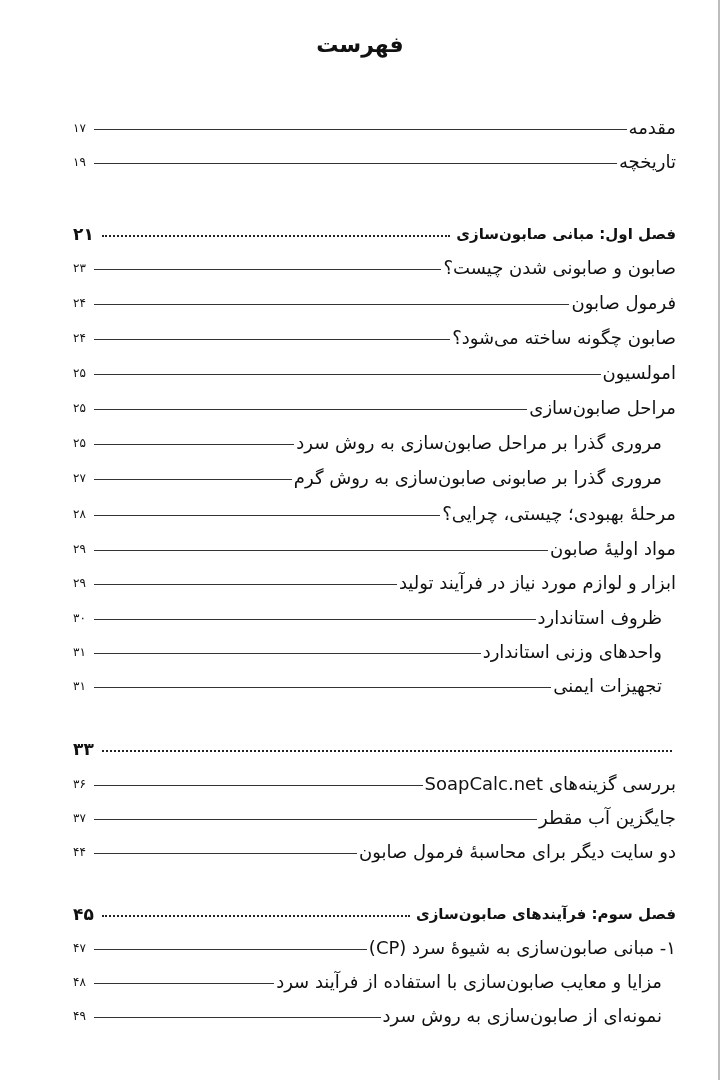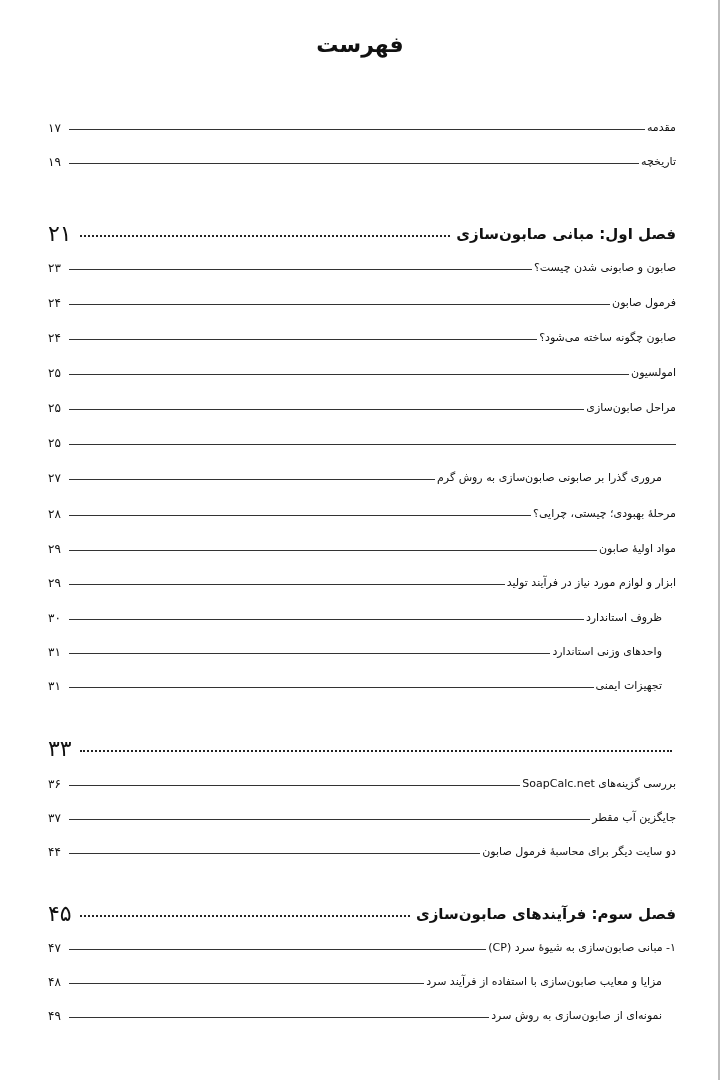--- a/index.html
+++ b/index.html
@@ -41,55 +41,56 @@
       height: 24px;
       display: flex;
       flex-direction: row-reverse;
       align-items: flex-end;
       direction: ltr;
     }
     .toc-row .label {
       direction: rtl;
       unicode-bidi: embed;
       white-space: nowrap;
-      font-size: 11px;
+      font-size: 18px;
       line-height: 16px;
       padding-left: 2px;
     }
     .toc-row .leader {
       flex: 1;
       border-bottom: 1.4px solid #333;
       margin-bottom: 6px;
       margin-left: 1px;
     }
     .toc-row .page {
       direction: rtl;
       font-size: 12px;
       line-height: 16px;
       white-space: nowrap;
       min-width: 20px;
       text-align: left;
+      margin-left: 25px;
     }
     .toc-row.indent .label {
       margin-right: 14px;
     }
     .toc-row.chapter .label {
       font-weight: bold;
       font-size: 15px;
       line-height: 20px;
     }
     .toc-row.chapter .leader {
       border-bottom: 2px dotted #222;
       margin-bottom: 7px;
       margin-left: 8px;
       margin-right: 4px;
     }
     .toc-row.chapter .page {
-      font-weight: normal;
-      font-size: 22px;
+      font-weight: bold;
+      font-size: 17px;
       line-height: 20px;
     }
   </style>
 </head>
 <body>
 
 <div class="page-edge"></div>
 
 <div class="title">فهرست</div>
 
@@ -128,20 +129,21 @@
   <span class="label">امولسیون</span>
   <span class="leader"></span>
   <span class="page">۲۵</span>
 </div>
 <div class="toc-row" style="top:392px">
   <span class="label">مراحل صابون‌سازی</span>
   <span class="leader"></span>
   <span class="page">۲۵</span>
 </div>
 <div class="toc-row indent" style="top:427px">
+  <span class="label">مروری گذرا بر مراحل صابون‌سازی به روش سرد</span>
   <span class="leader"></span>
   <span class="page">۲۵</span>
 </div>
 <div class="toc-row indent" style="top:462px">
   <span class="label">مروری گذرا بر صابونی صابون‌سازی به روش گرم</span>
   <span class="leader"></span>
   <span class="page">۲۷</span>
 </div>
 <div class="toc-row" style="top:498px">
   <span class="label">مرحلهٔ بهبودی؛ چیستی، چرایی؟</span>

